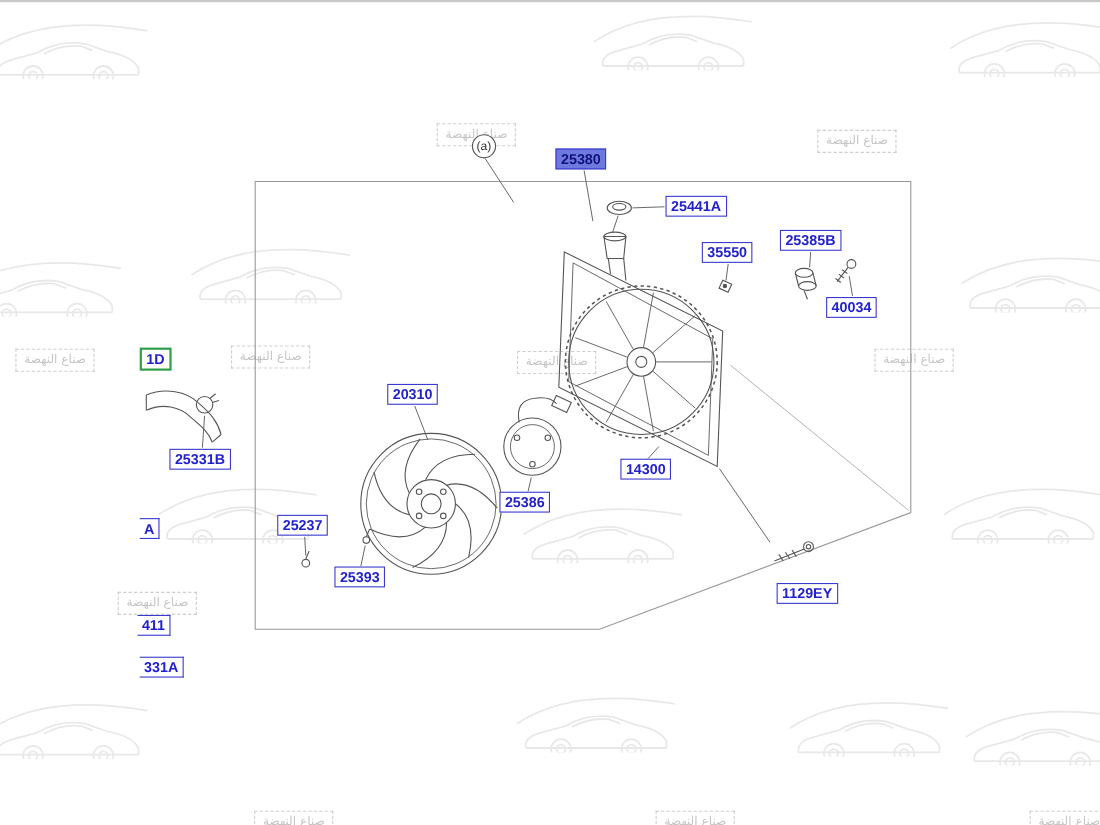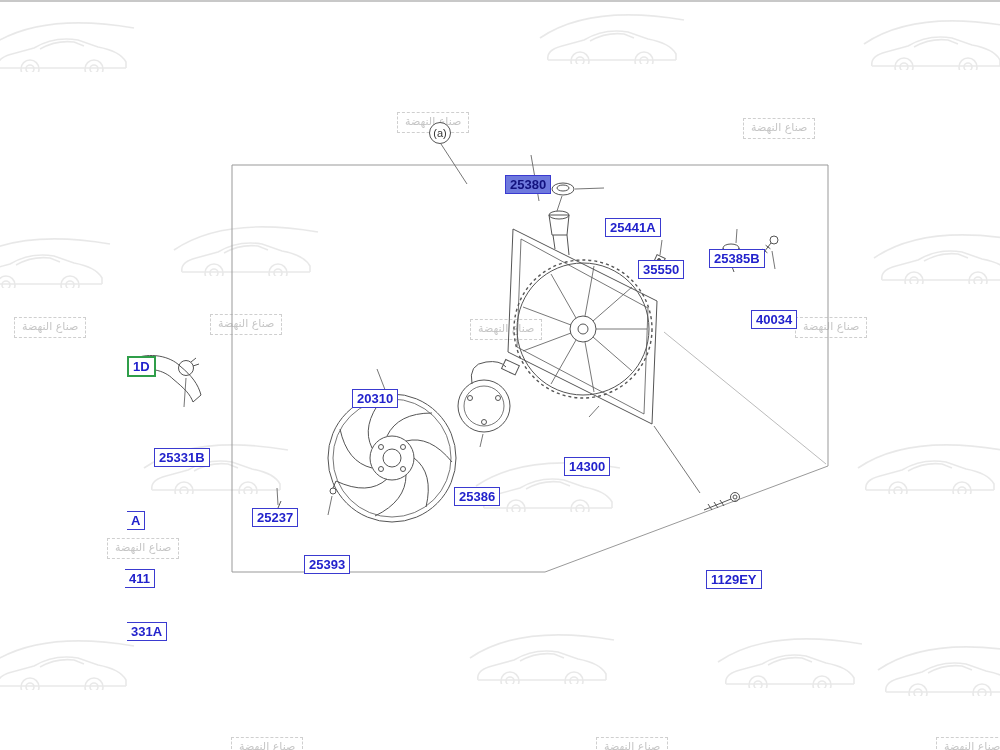--- a/index.html
+++ b/index.html
@@ -16,21 +16,21 @@
     font:11px/1.5 "DejaVu Sans",sans-serif;padding:1px 7px;white-space:nowrap;background:transparent;margin-top:24px;
   }
   
   .diagram-svg{position:absolute;left:0;top:0;z-index:1;}
   
   .plabel{
     position:absolute;z-index:2;background:#fff;
     border:1px solid var(--label-border,#3a3ad0);
     color:var(--label-text,#2222cc);
     font:700 13px/17px "Liberation Sans",sans-serif;
-    padding:0 4px;white-space:nowrap;cursor:pointer;margin-top:40px;
+    padding:0 4px;white-space:nowrap;cursor:pointer;
   }
   .plabel.hl{
     background:var(--highlight-bg,#6e79dd);
     color:var(--highlight-text,#12127e);
   }
   .plabel.green{border:2px solid var(--green-border,#2f9e49);}
   .plabel.cut{border-left:none;}
   .callout{
     position:absolute;z-index:2;width:20px;height:20px;border:1px solid #555;border-radius:50%;
     background:#fff;color:#333;font:11px/20px "Liberation Sans",sans-serif;text-align:center;
@@ -256,16 +256,16 @@
   <div class="plabel" style="left:352px;top:347px">20310</div>
   <div class="plabel" style="left:564px;top:415px">14300</div>
   <div class="plabel" style="left:454px;top:445px">25386</div>
   <div class="plabel" style="left:252px;top:466px">25237</div>
   <div class="plabel" style="left:304px;top:513px">25393</div>
   <div class="plabel" style="left:154px;top:406px">25331B</div>
   <div class="plabel" style="left:706px;top:528px">1129EY</div>
 
   <div class="plabel green" style="left:127px;top:314px">1D</div>
   <div class="plabel cut" style="left:127px;top:469px">A</div>
-  <div class="plabel cut" style="left:125px;top:527px">411</div>
-  <div class="plabel cut" style="left:127px;top:580px">331A</div>
+  <div class="plabel cut" style="left:125px;top:557px">411</div>
+  <div class="plabel cut" style="left:127px;top:595px">331A</div>
 
 </div>
 
 </body></html>

